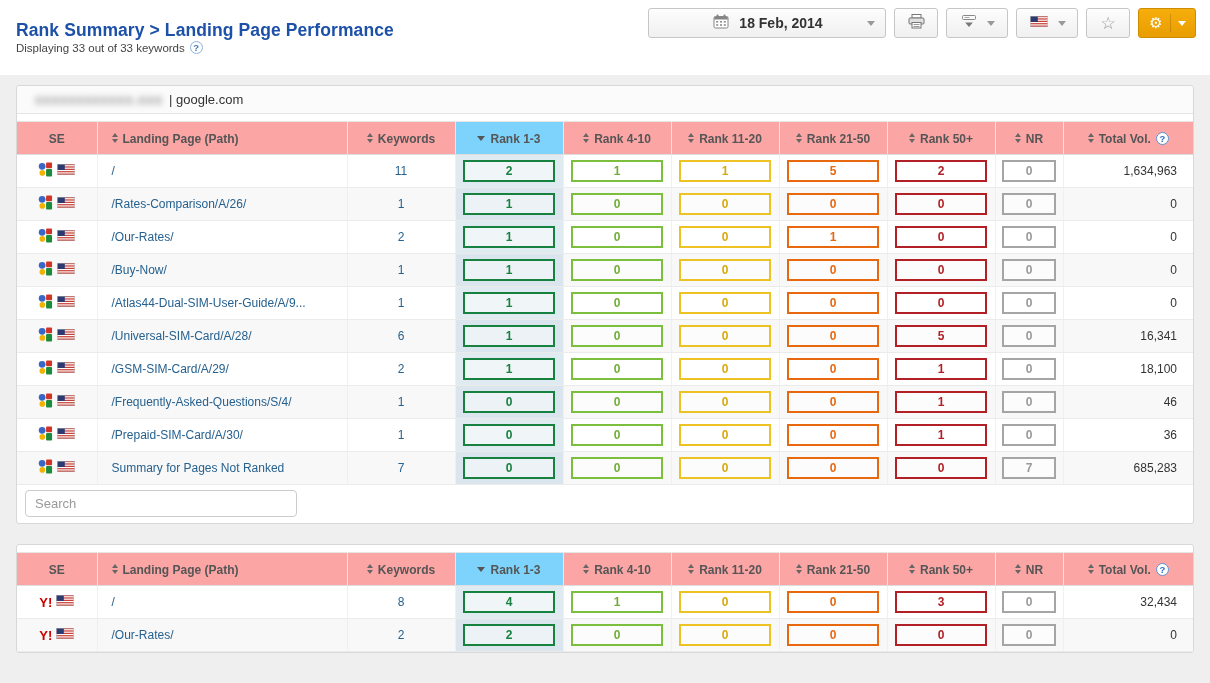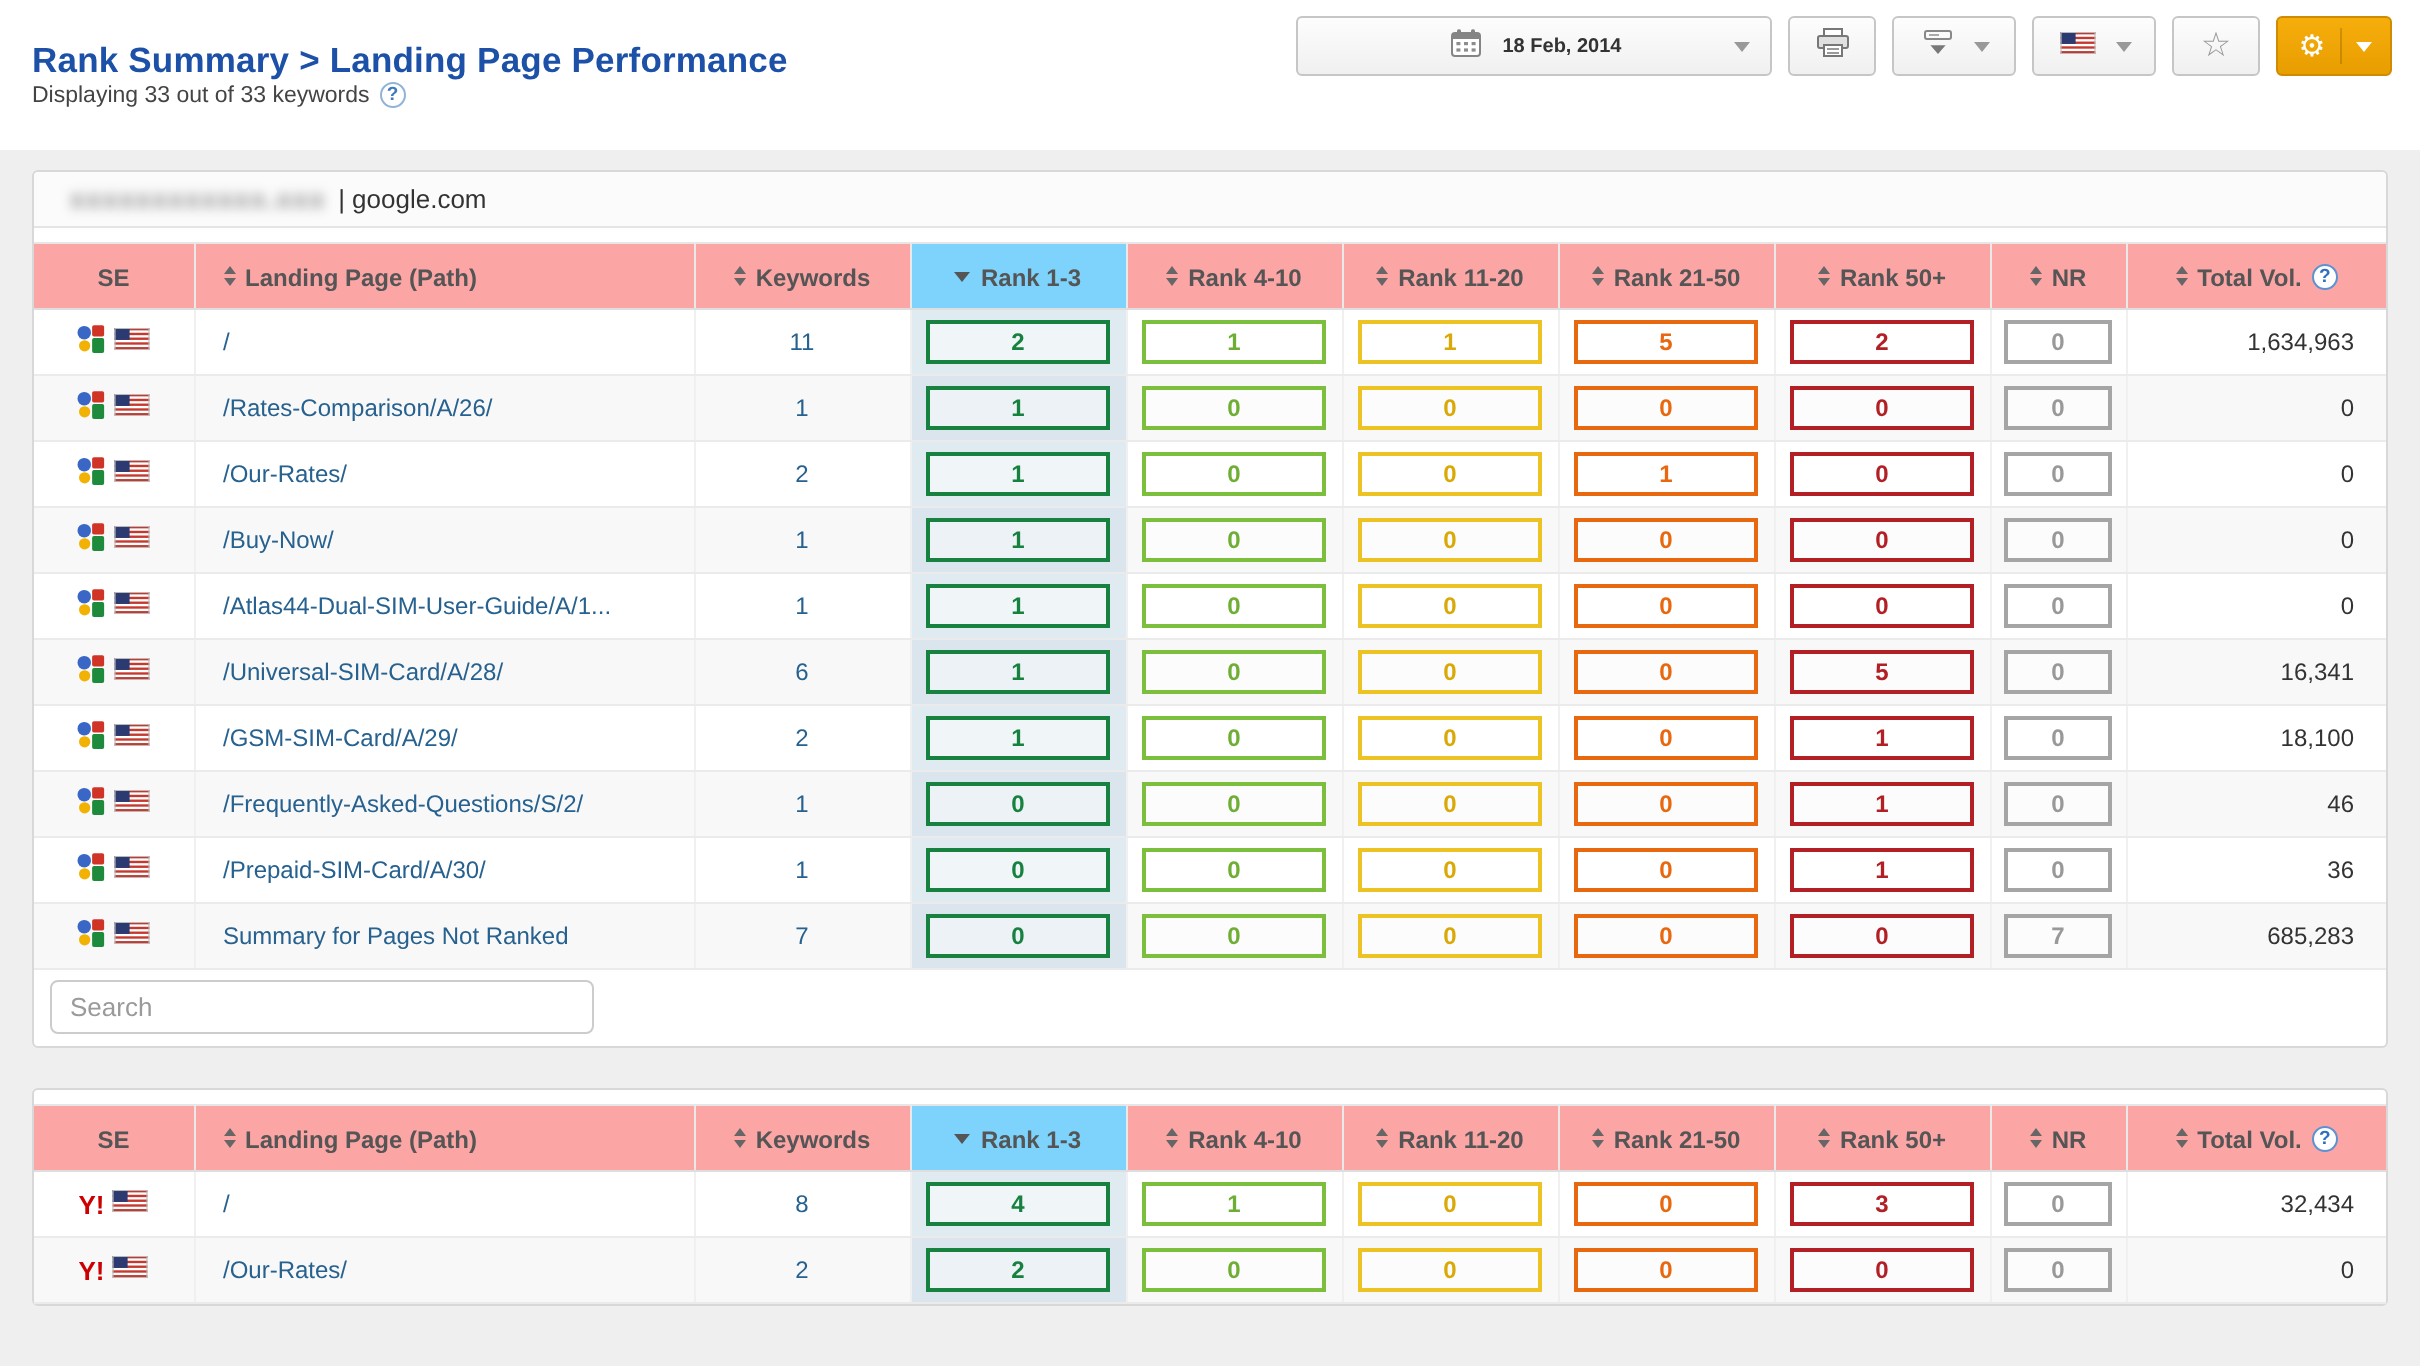--- a/index.html
+++ b/index.html
@@ -11,21 +11,21 @@
   .page-title { position:absolute; left:16px; top:20px; font-size:17.5px; font-weight:bold; color:#1d51a8; letter-spacing:.1px; }
   .subtitle-row { position:absolute; left:16px; top:41px; font-size:11.5px; color:#444; display:flex; align-items:center; gap:5px; }
   .help { display:inline-block; width:13px; height:13px; line-height:12px; border-radius:50%;
     border:1px solid #8fb3d9; color:#3f78bd; font-size:9.5px; font-weight:bold; text-align:center; background:#fff; }
   .help.blue { border-color:#5b93d2; color:#2e6fc0; }
 
   .toolbar { position:absolute; right:14px; top:8px; display:flex; align-items:center; gap:8px; }
   .btn { height:30px; border:1px solid #c6c6c6; border-radius:3px;
     background:linear-gradient(#fdfdfd,#f0f0f0); display:inline-flex; align-items:center;
     justify-content:center; gap:8px; cursor:pointer; }
-  .btn-date { width:238px; position:relative; font-weight:bold; font-size:10px; color:#333; }
+  .btn-date { width:238px; position:relative; font-weight:bold; font-size:14px; color:#333; }
   .btn-date .caret { position:absolute; right:10px; }
   .btn-print { width:44px; }
   .btn-export { width:62px; }
   .btn-flag { width:62px; }
   .btn-star { width:44px; font-size:17px; color:#9a9a9a; }
   .btn-gear { width:58px; background:linear-gradient(#f6ae0c,#e89d00); border-color:#cf8c00; gap:0; }
   .gear-glyph { color:#fff; font-size:15px; font-family:"DejaVu Sans",sans-serif; padding:0 7px 0 9px; }
   .gear-sep { width:1px; height:18px; background:rgba(0,0,0,.15); }
   .caret { width:0; height:0; border-left:4px solid transparent; border-right:4px solid transparent; border-top:5px solid #999; display:inline-block; }
   .caret.white { border-top-color:#fff; margin:0 8px 0 7px; }
@@ -327,21 +327,21 @@
                     <g fill="#c5392f">
                       <rect y="0" width="19" height="1.3"></rect>
                       <rect y="2.6" width="19" height="1.3"></rect>
                       <rect y="5.2" width="19" height="1.3"></rect>
                       <rect y="7.8" width="19" height="1.3"></rect>
                       <rect y="10.4" width="19" height="1.6"></rect>
                     </g>
                     <rect width="8.2" height="6.5" fill="#2c3a72"></rect>
                     <rect x="0.25" y="0.25" width="18.5" height="11.5" fill="none" stroke="#b9b9b9" stroke-width="0.6"></rect>
                   </svg></span></td>
-              <td class="col-path"><a class="plink">/Atlas44-Dual-SIM-User-Guide/A/1...</a></td>
+              <td class="col-path"><a class="plink">/Atlas44-Dual-SIM-User-Guide/A/9...</a></td>
               <td class="col-keywords">1</td>
               <td class="col-r1_3 sorted"><span class="rankbox" style="border-color:#17813f;color:#17813f">1</span></td>
               <td class="col-r4_10"><span class="rankbox" style="border-color:#7bbf3c;color:#6fae34">0</span></td>
               <td class="col-r11_20"><span class="rankbox" style="border-color:#edc223;color:#d9a908">0</span></td>
               <td class="col-r21_50"><span class="rankbox" style="border-color:#e8680f;color:#e8680f">0</span></td>
               <td class="col-r50"><span class="rankbox" style="border-color:#b22026;color:#b22026">0</span></td>
               <td class="col-nr"><span class="rankbox" style="border-color:#a5a5a5;color:#999999">0</span></td>
               <td class="col-total">0</td>
             </tr>
             <tr>
@@ -411,21 +411,21 @@
                     <g fill="#c5392f">
                       <rect y="0" width="19" height="1.3"></rect>
                       <rect y="2.6" width="19" height="1.3"></rect>
                       <rect y="5.2" width="19" height="1.3"></rect>
                       <rect y="7.8" width="19" height="1.3"></rect>
                       <rect y="10.4" width="19" height="1.6"></rect>
                     </g>
                     <rect width="8.2" height="6.5" fill="#2c3a72"></rect>
                     <rect x="0.25" y="0.25" width="18.5" height="11.5" fill="none" stroke="#b9b9b9" stroke-width="0.6"></rect>
                   </svg></span></td>
-              <td class="col-path"><a class="plink">/Frequently-Asked-Questions/S/2/</a></td>
+              <td class="col-path"><a class="plink">/Frequently-Asked-Questions/S/4/</a></td>
               <td class="col-keywords">1</td>
               <td class="col-r1_3 sorted"><span class="rankbox" style="border-color:#17813f;color:#17813f">0</span></td>
               <td class="col-r4_10"><span class="rankbox" style="border-color:#7bbf3c;color:#6fae34">0</span></td>
               <td class="col-r11_20"><span class="rankbox" style="border-color:#edc223;color:#d9a908">0</span></td>
               <td class="col-r21_50"><span class="rankbox" style="border-color:#e8680f;color:#e8680f">0</span></td>
               <td class="col-r50"><span class="rankbox" style="border-color:#b22026;color:#b22026">1</span></td>
               <td class="col-nr"><span class="rankbox" style="border-color:#a5a5a5;color:#999999">0</span></td>
               <td class="col-total">46</td>
             </tr>
             <tr>

